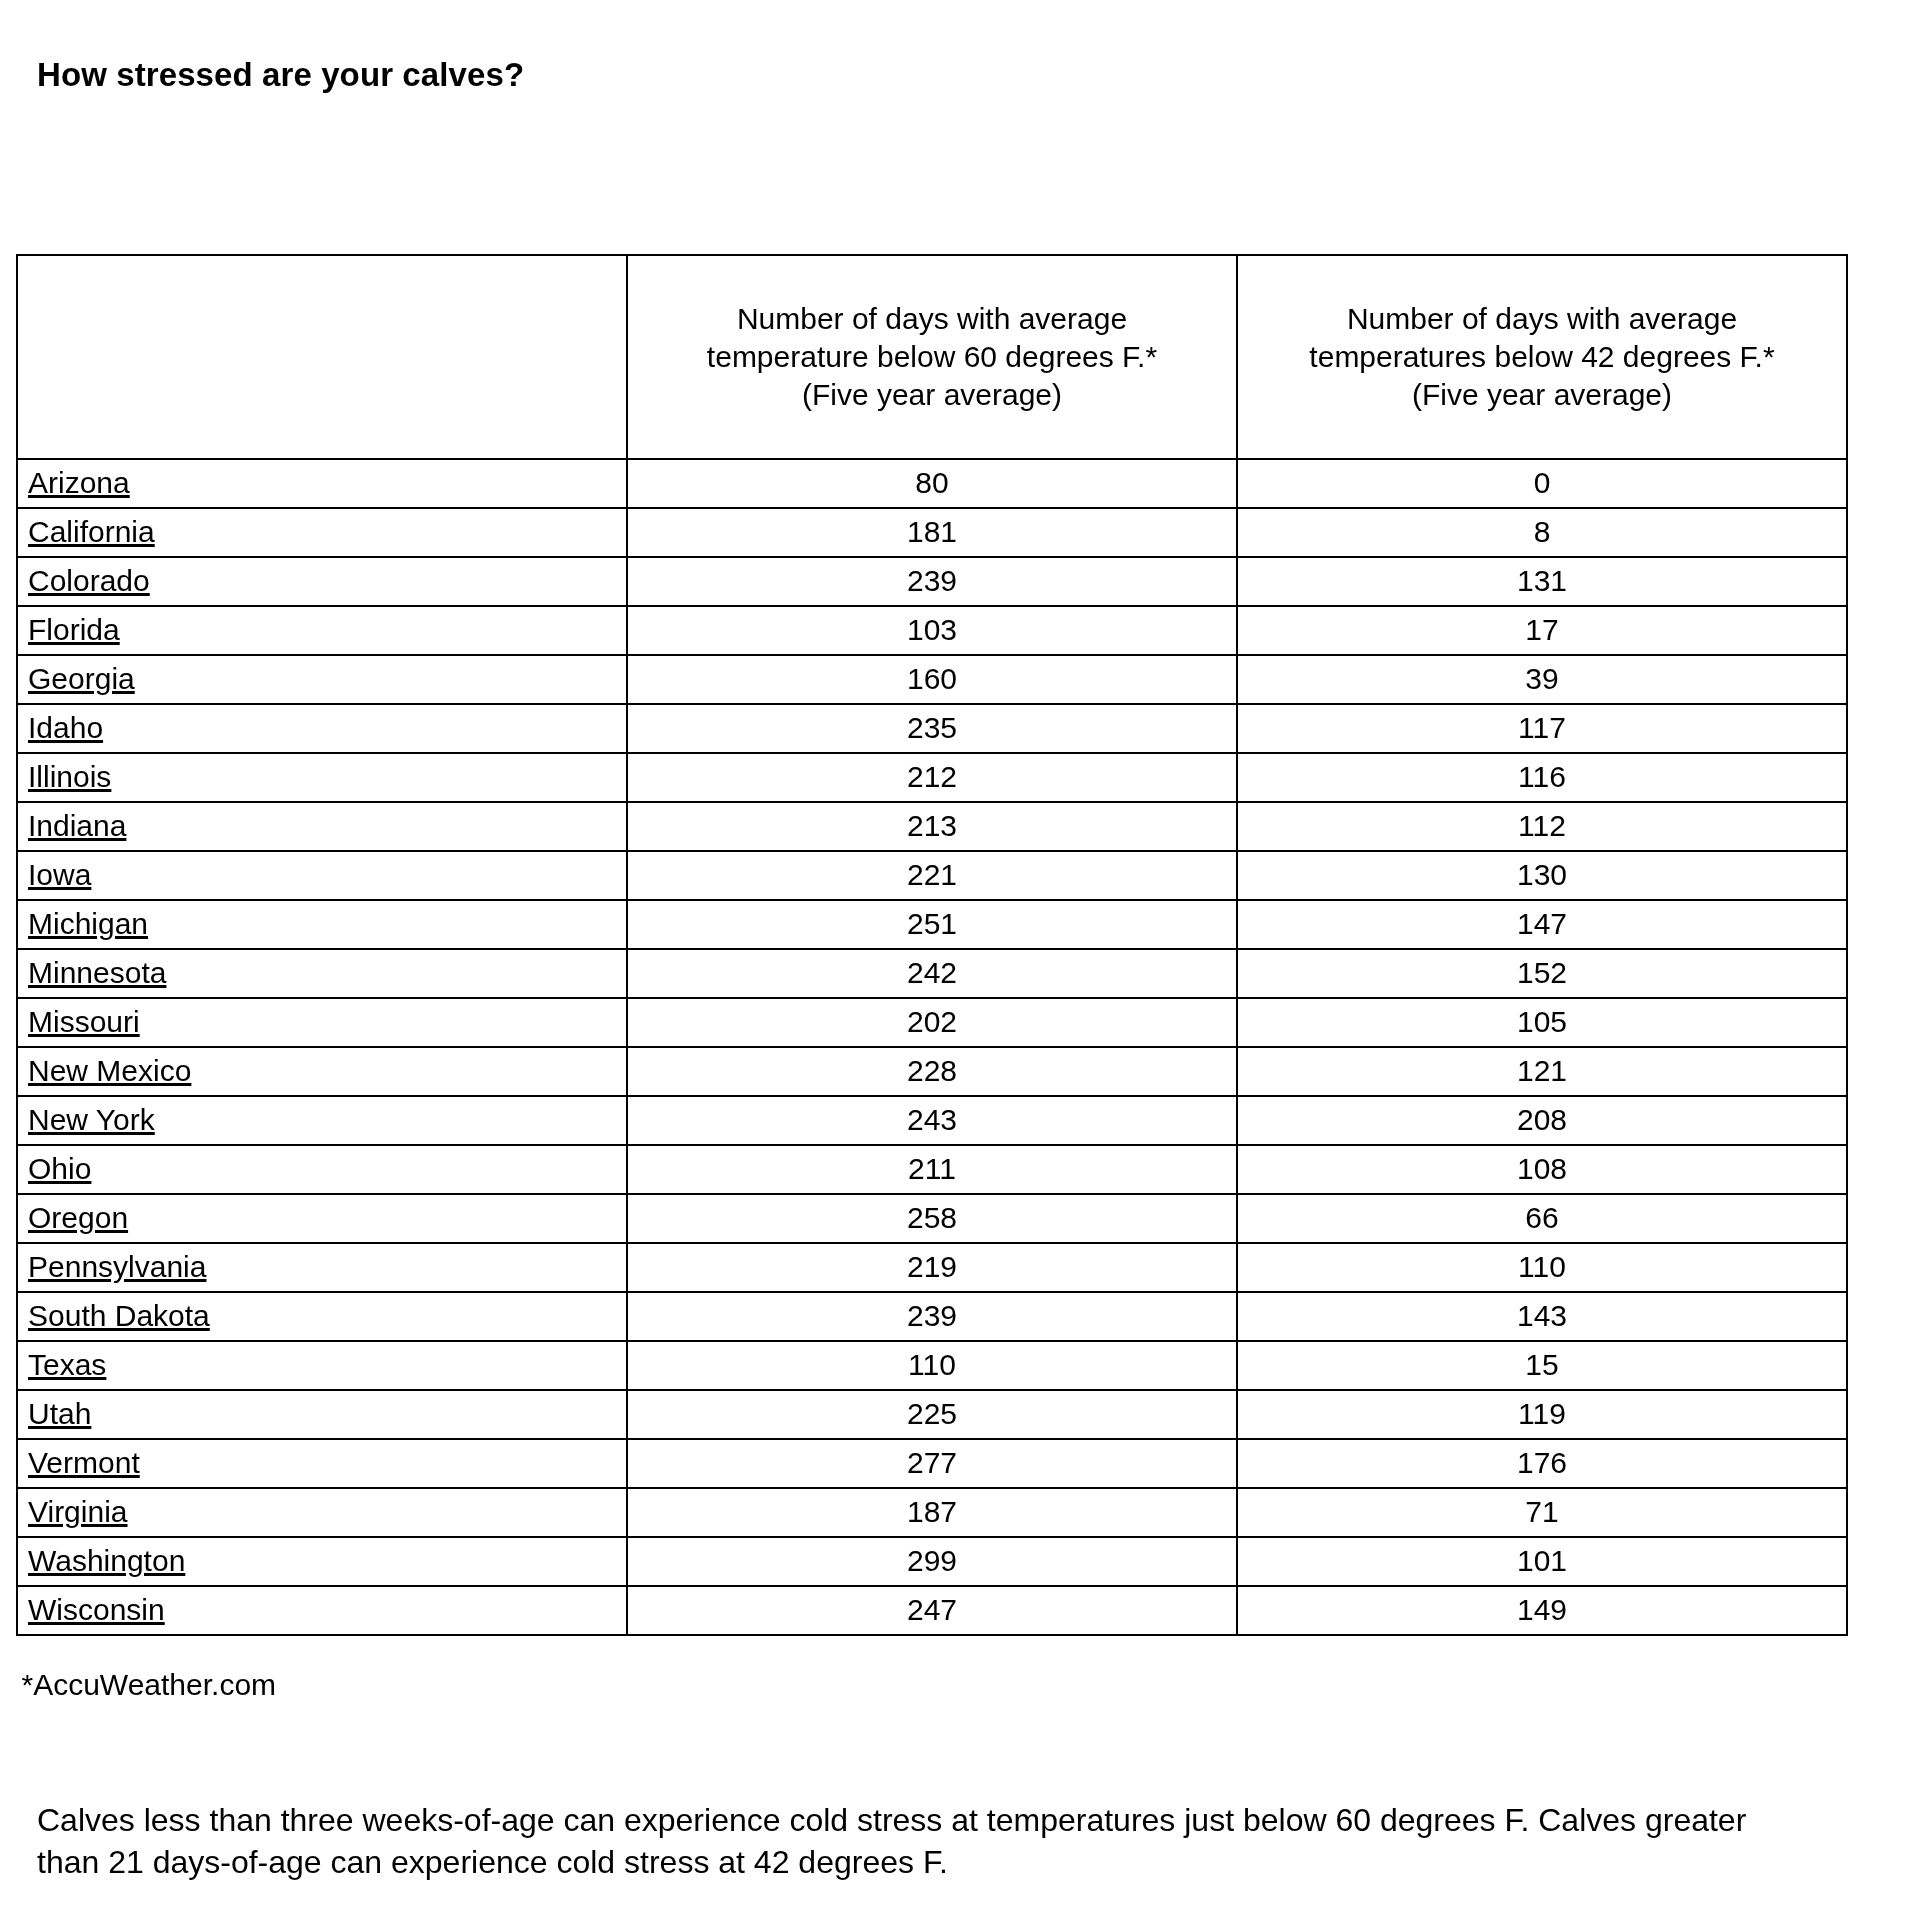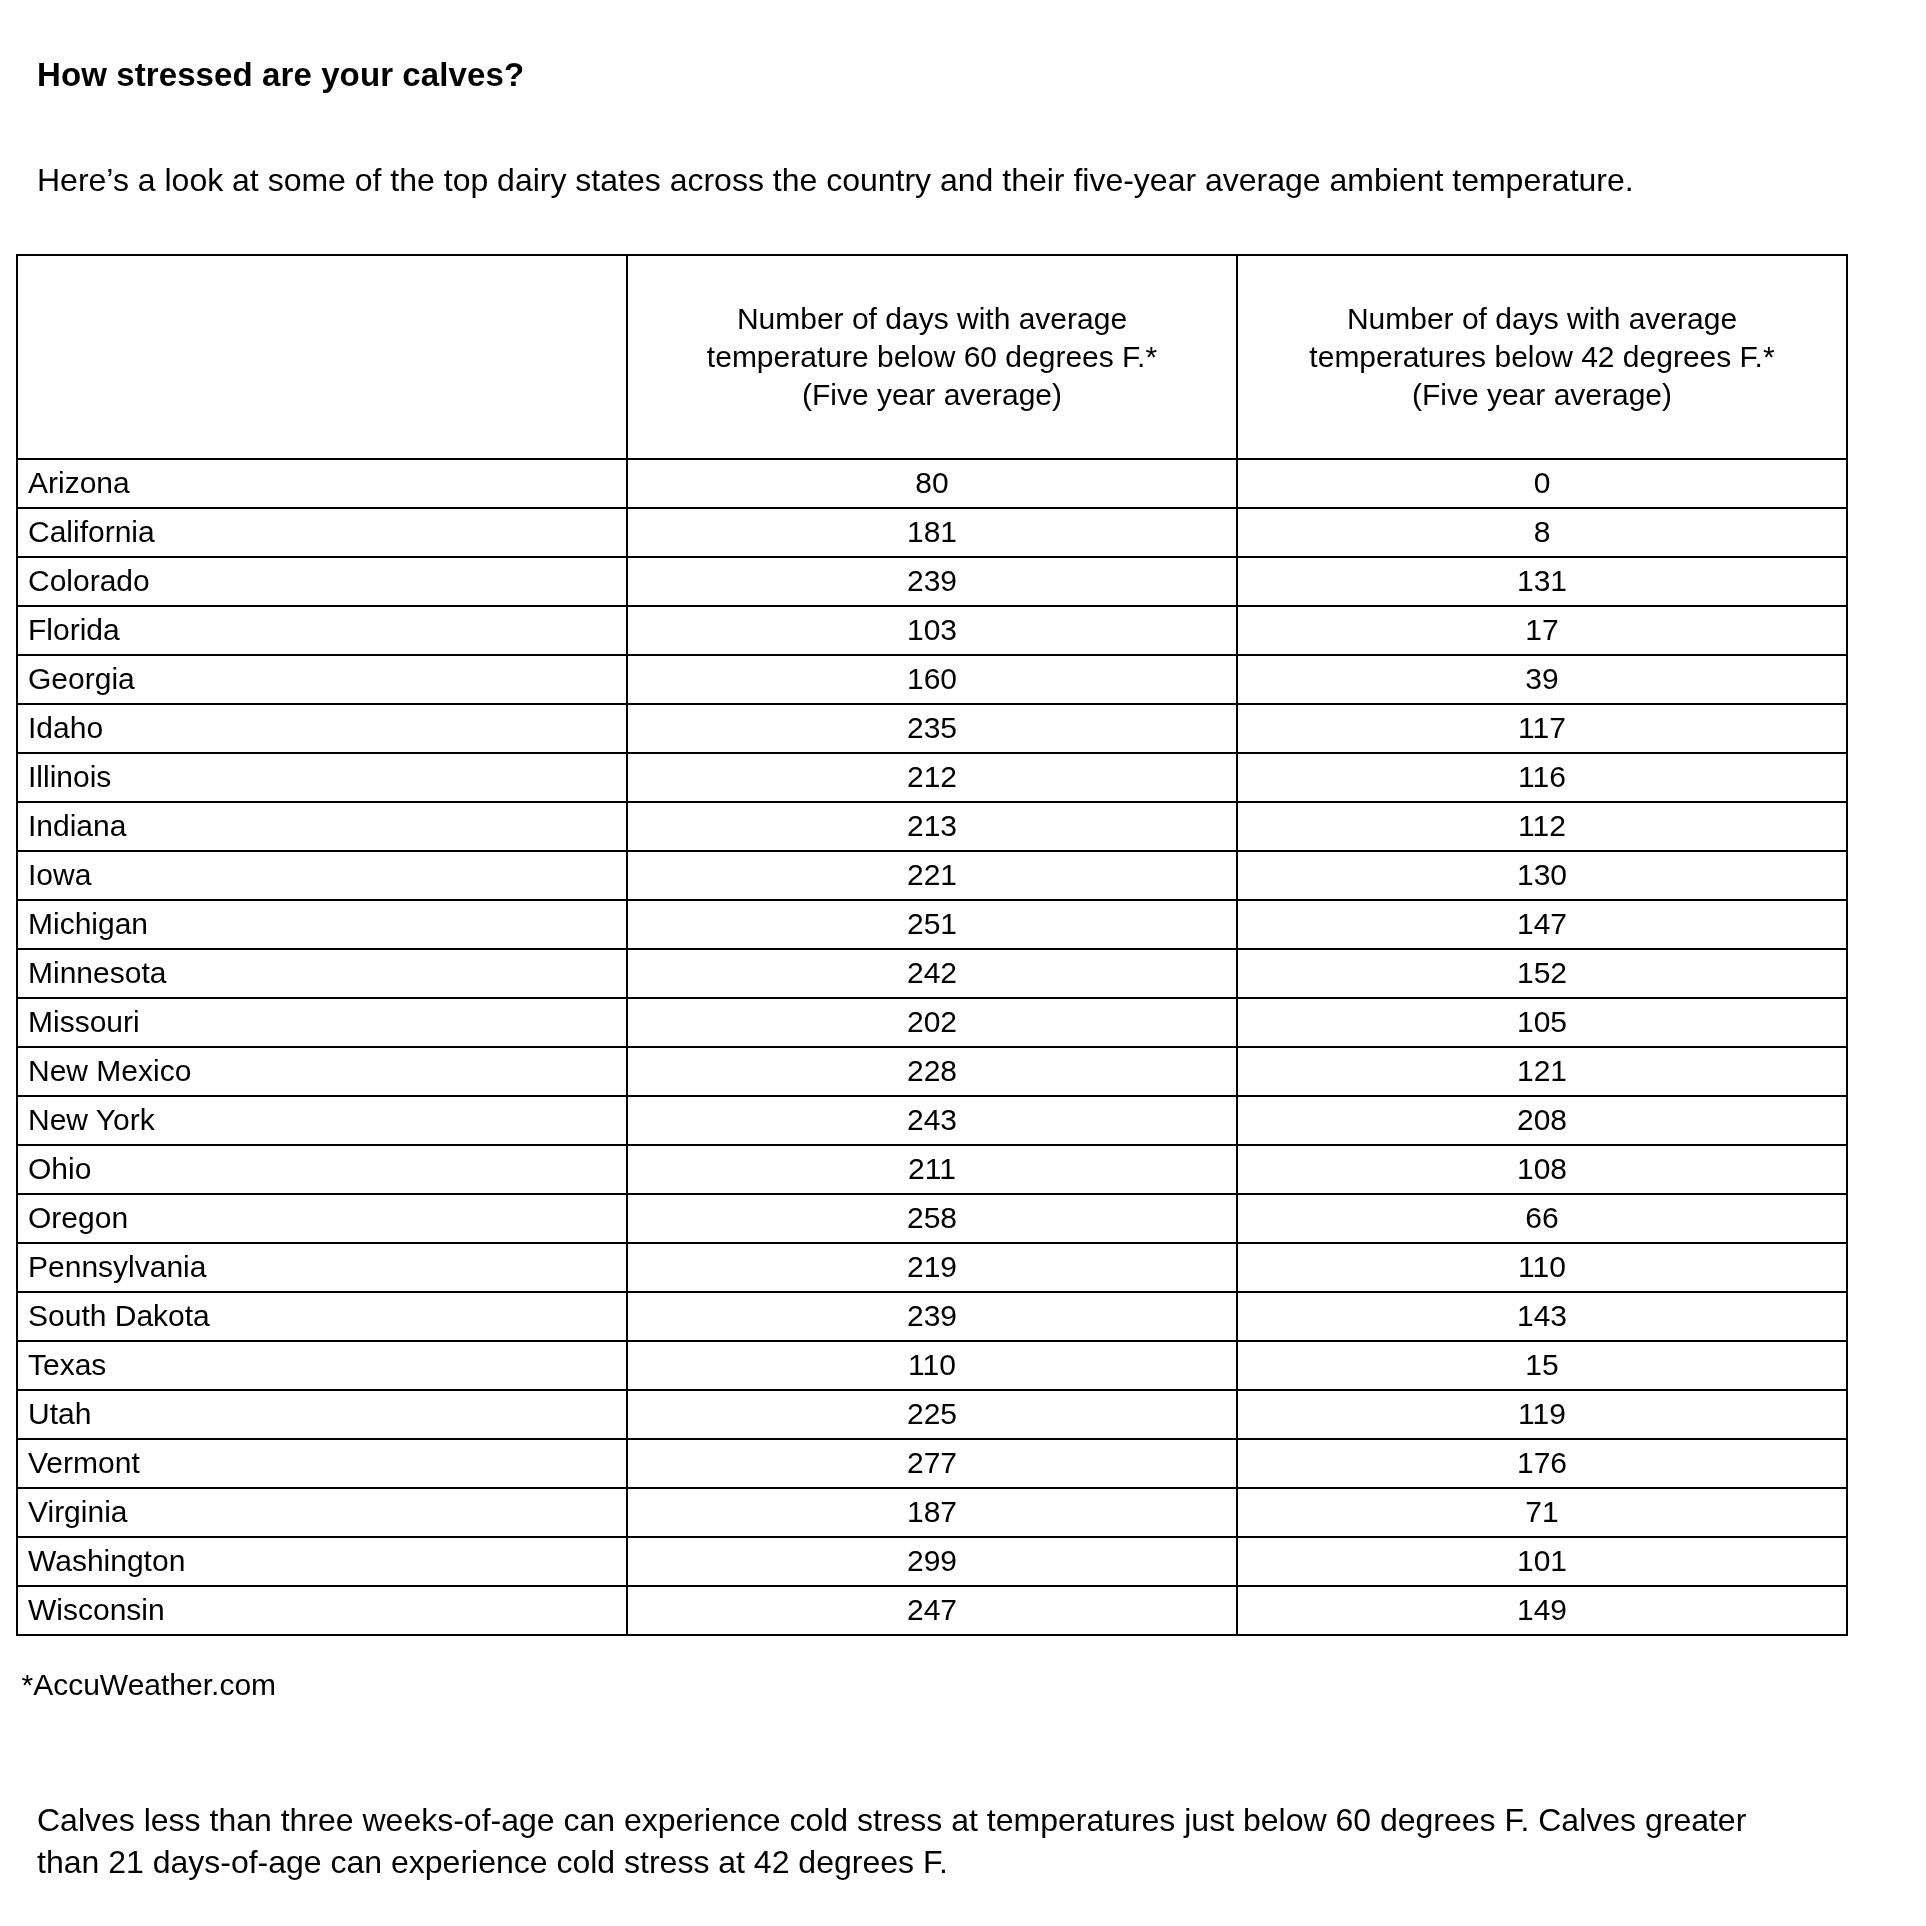--- a/index.html
+++ b/index.html
@@ -82,20 +82,21 @@
     padding: 0;
   }
   table.data tbody td {
     height: 47px;
   }
   table.data tbody td.state {
     text-align: left;
     padding-left: 10px;
     font-size: 30px;
     line-height: 1.0;
+    text-decoration: underline;
   }
   table.data tbody td.num {
     text-align: center;
     font-size: 30px;
     line-height: 1.0;
   }
 
   
   .footnote {
     position: absolute;
@@ -116,21 +117,20 @@
     line-height: 1.32;
   }
 </style>
 </head>
 <body>
 
 <div id="page">
 
   <h1 class="doc-title">How stressed are your calves?</h1>
 
-  <p class="intro">Here’s a look at some of the top dairy states across the country and their five-year average ambient temperature.</p>
 
   <div class="tbl-wrap">
     <table class="data">
       <colgroup>
         <col class="c-state">
         <col class="c-below60">
         <col class="c-below42">
       </colgroup>
       <thead>
         <tr>

